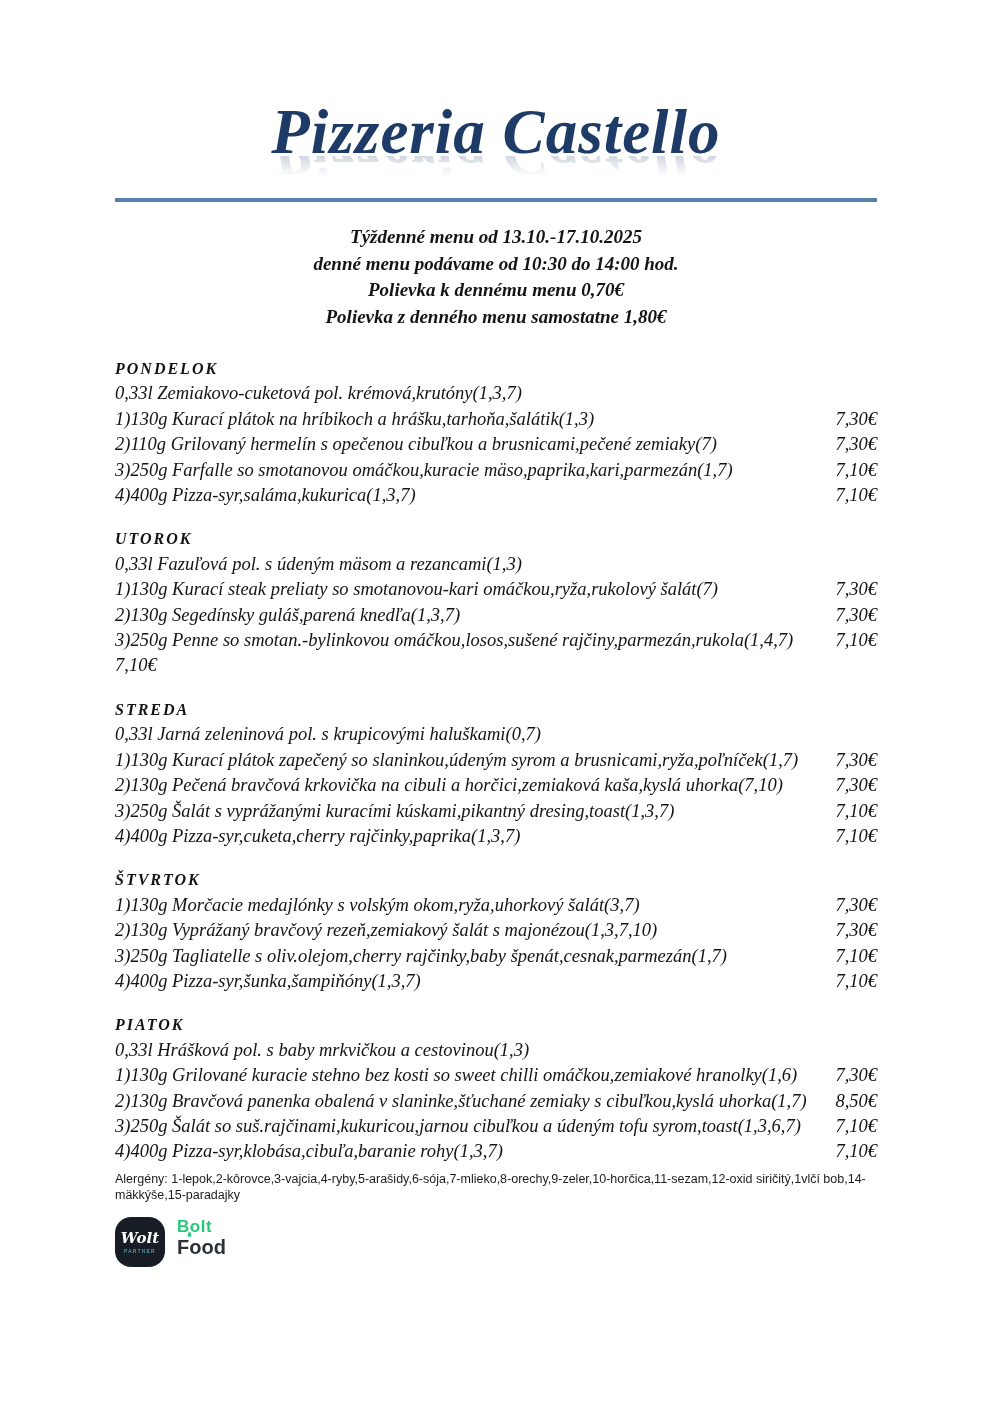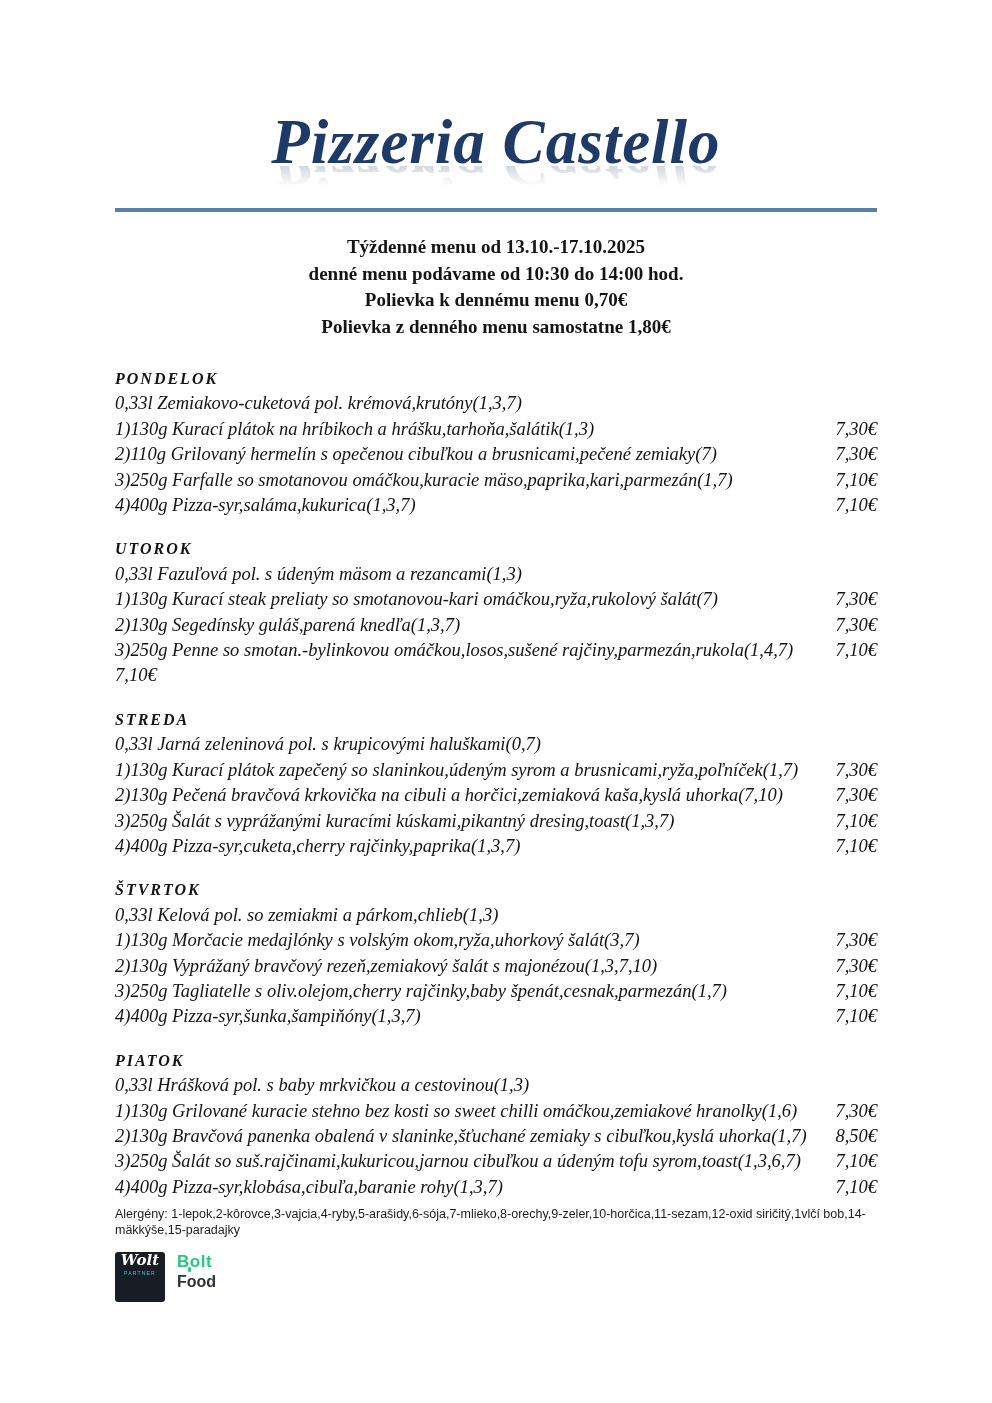--- a/index.html
+++ b/index.html
@@ -8,21 +8,21 @@
     position: relative;
     width: 992px;
     height: 1403px;
     background: #ffffff;
     overflow: hidden;
     font-family: "Liberation Serif", serif;
     color: var(--text, #141414);
   }
   .content {
     width: 762px;
-    margin: 10px auto;
+    margin: 0 auto;
     padding-top: 96px;
   }
 
   
   .title-wrap { text-align: center; }
   .title {
     margin: 0;
     font-size: 63px;
     line-height: 72px;
     font-style: italic;
@@ -52,20 +52,21 @@
   .rule {
     height: 4px;
     margin-top: 8px;
     background: var(--rule_blue, #5581AC);
   }
 
   
   .intro {
     margin-top: 22px;
     text-align: center;
+    font-style: italic;
     font-weight: 700;
     font-size: 19px;
     line-height: 26.5px;
   }
   .intro p { margin: 0; }
 
   
   .day { margin-top: 18px; font-style: italic; font-size: 18.5px; }
   .day:first-of-type { margin-top: 26px; }
   .day h2 {
@@ -88,23 +89,23 @@
     font-size: 12.5px;
     line-height: 16px;
     color: #1c1c1c;
   }
 
   
   .logos { display: flex; align-items: flex-start; gap: 12px; margin-top: 14px; }
   .wolt {
     width: 50px; height: 50px;
     background: var(--wolt_bg, #181D25);
-    border-radius: 3px;
+    border-radius: 16px;
     display: flex; flex-direction: column;
-    align-items: center; 
+    align-items: center; justify-content: center;
   }
   .wolt-name {
     color: #ffffff;
     font-family: "DejaVu Serif", serif;
     font-style: italic;
     font-weight: 700;
     font-size: 15px;
     line-height: 16px;
   }
   .wolt-sub {
@@ -126,21 +127,21 @@
   .bolt-odot {
     position: absolute;
     left: 11px; top: 14px;
     width: 3px; height: 5px;
     border-radius: 1.5px;
     background: var(--bolt_green, #26C97A);
   }
   .bolt-line2 {
     color: var(--food_dark, #2D3039);
     font-weight: 700;
-    font-size: 16px;
+    font-size: 20px;
     line-height: 22px;
   }
 </style>
 </head>
 <body>
 
 <div class="page">
   <div class="content">
 
     <header>
@@ -214,21 +215,20 @@
         <span class="price">7,10€</span>
       </div>
       <div class="line item">
         <span class="desc">4)400g Pizza-syr,cuketa,cherry rajčinky,paprika(1,3,7)</span>
         <span class="price">7,10€</span>
       </div>
     </section>
 
     <section class="day">
       <h2>ŠTVRTOK</h2>
-      <div class="line soup">0,33l Kelová pol. so zemiakmi a párkom,chlieb(1,3)</div>
       <div class="line item">
         <span class="desc">1)130g Morčacie medajlónky s volským okom,ryža,uhorkový šalát(3,7)</span>
         <span class="price">7,30€</span>
       </div>
       <div class="line item">
         <span class="desc">2)130g Vyprážaný bravčový rezeň,zemiakový šalát s majonézou(1,3,7,10)</span>
         <span class="price">7,30€</span>
       </div>
       <div class="line item">
         <span class="desc">3)250g Tagliatelle s oliv.olejom,cherry rajčinky,baby špenát,cesnak,parmezán(1,7)</span>

